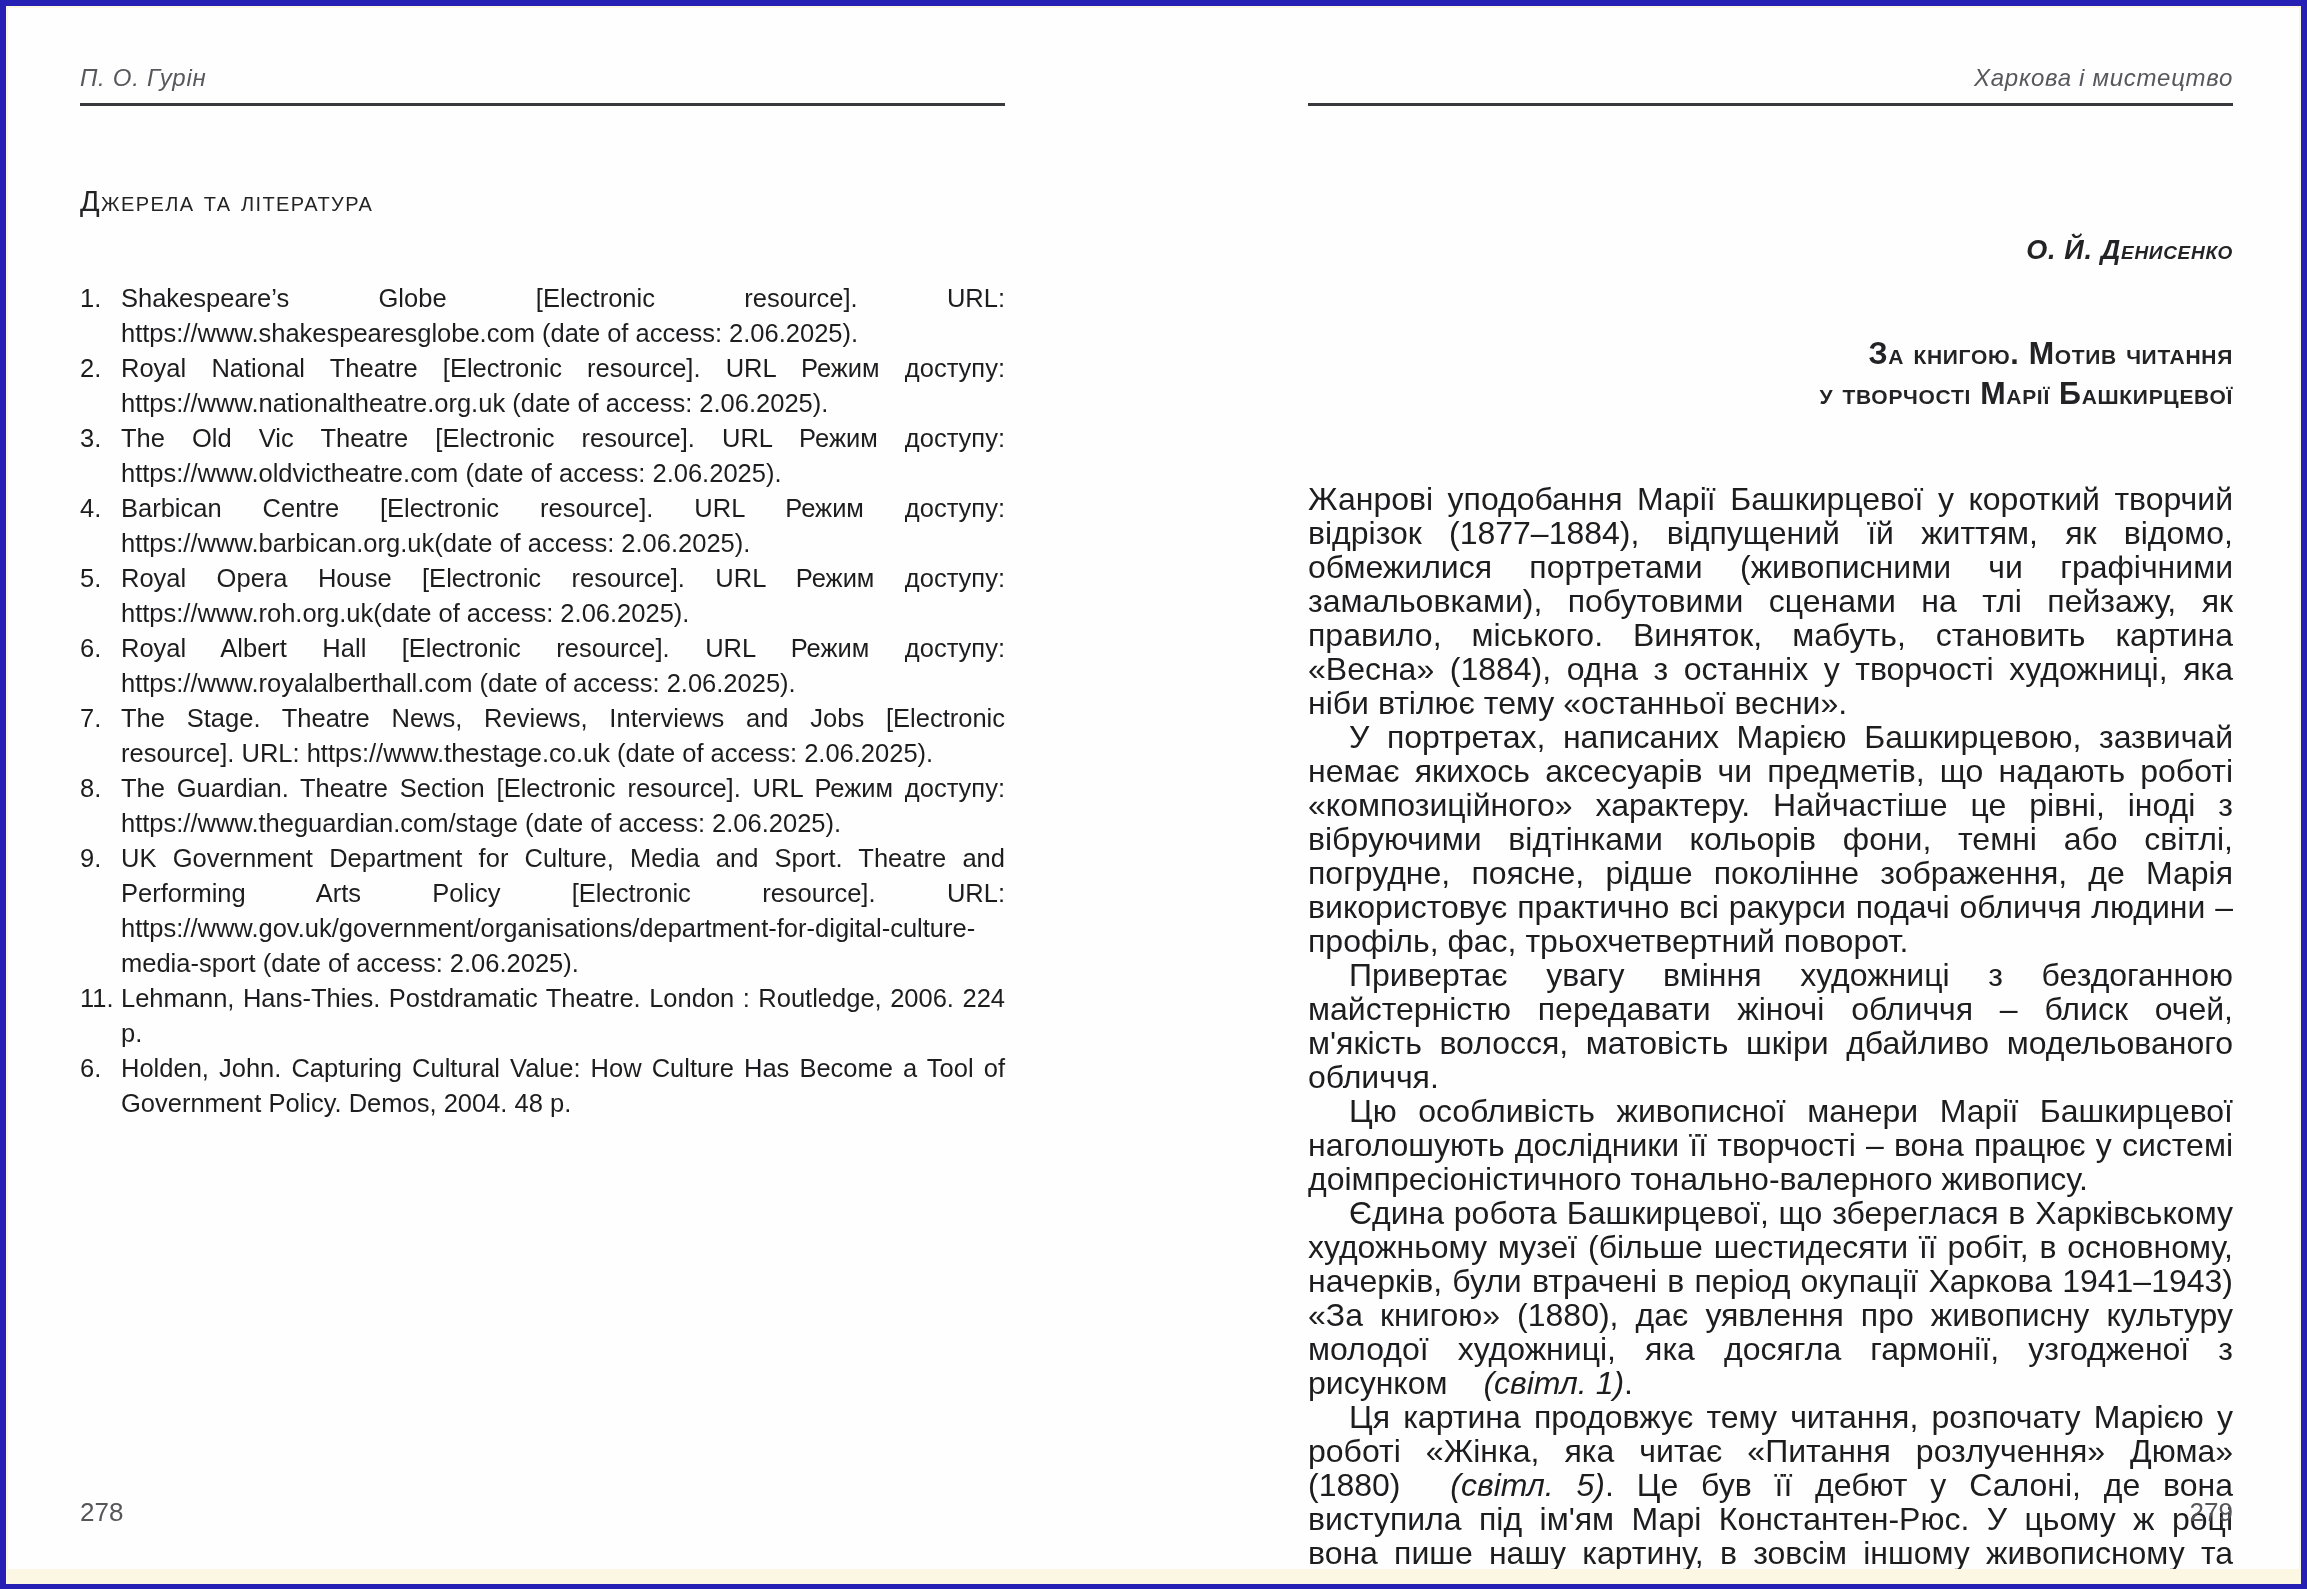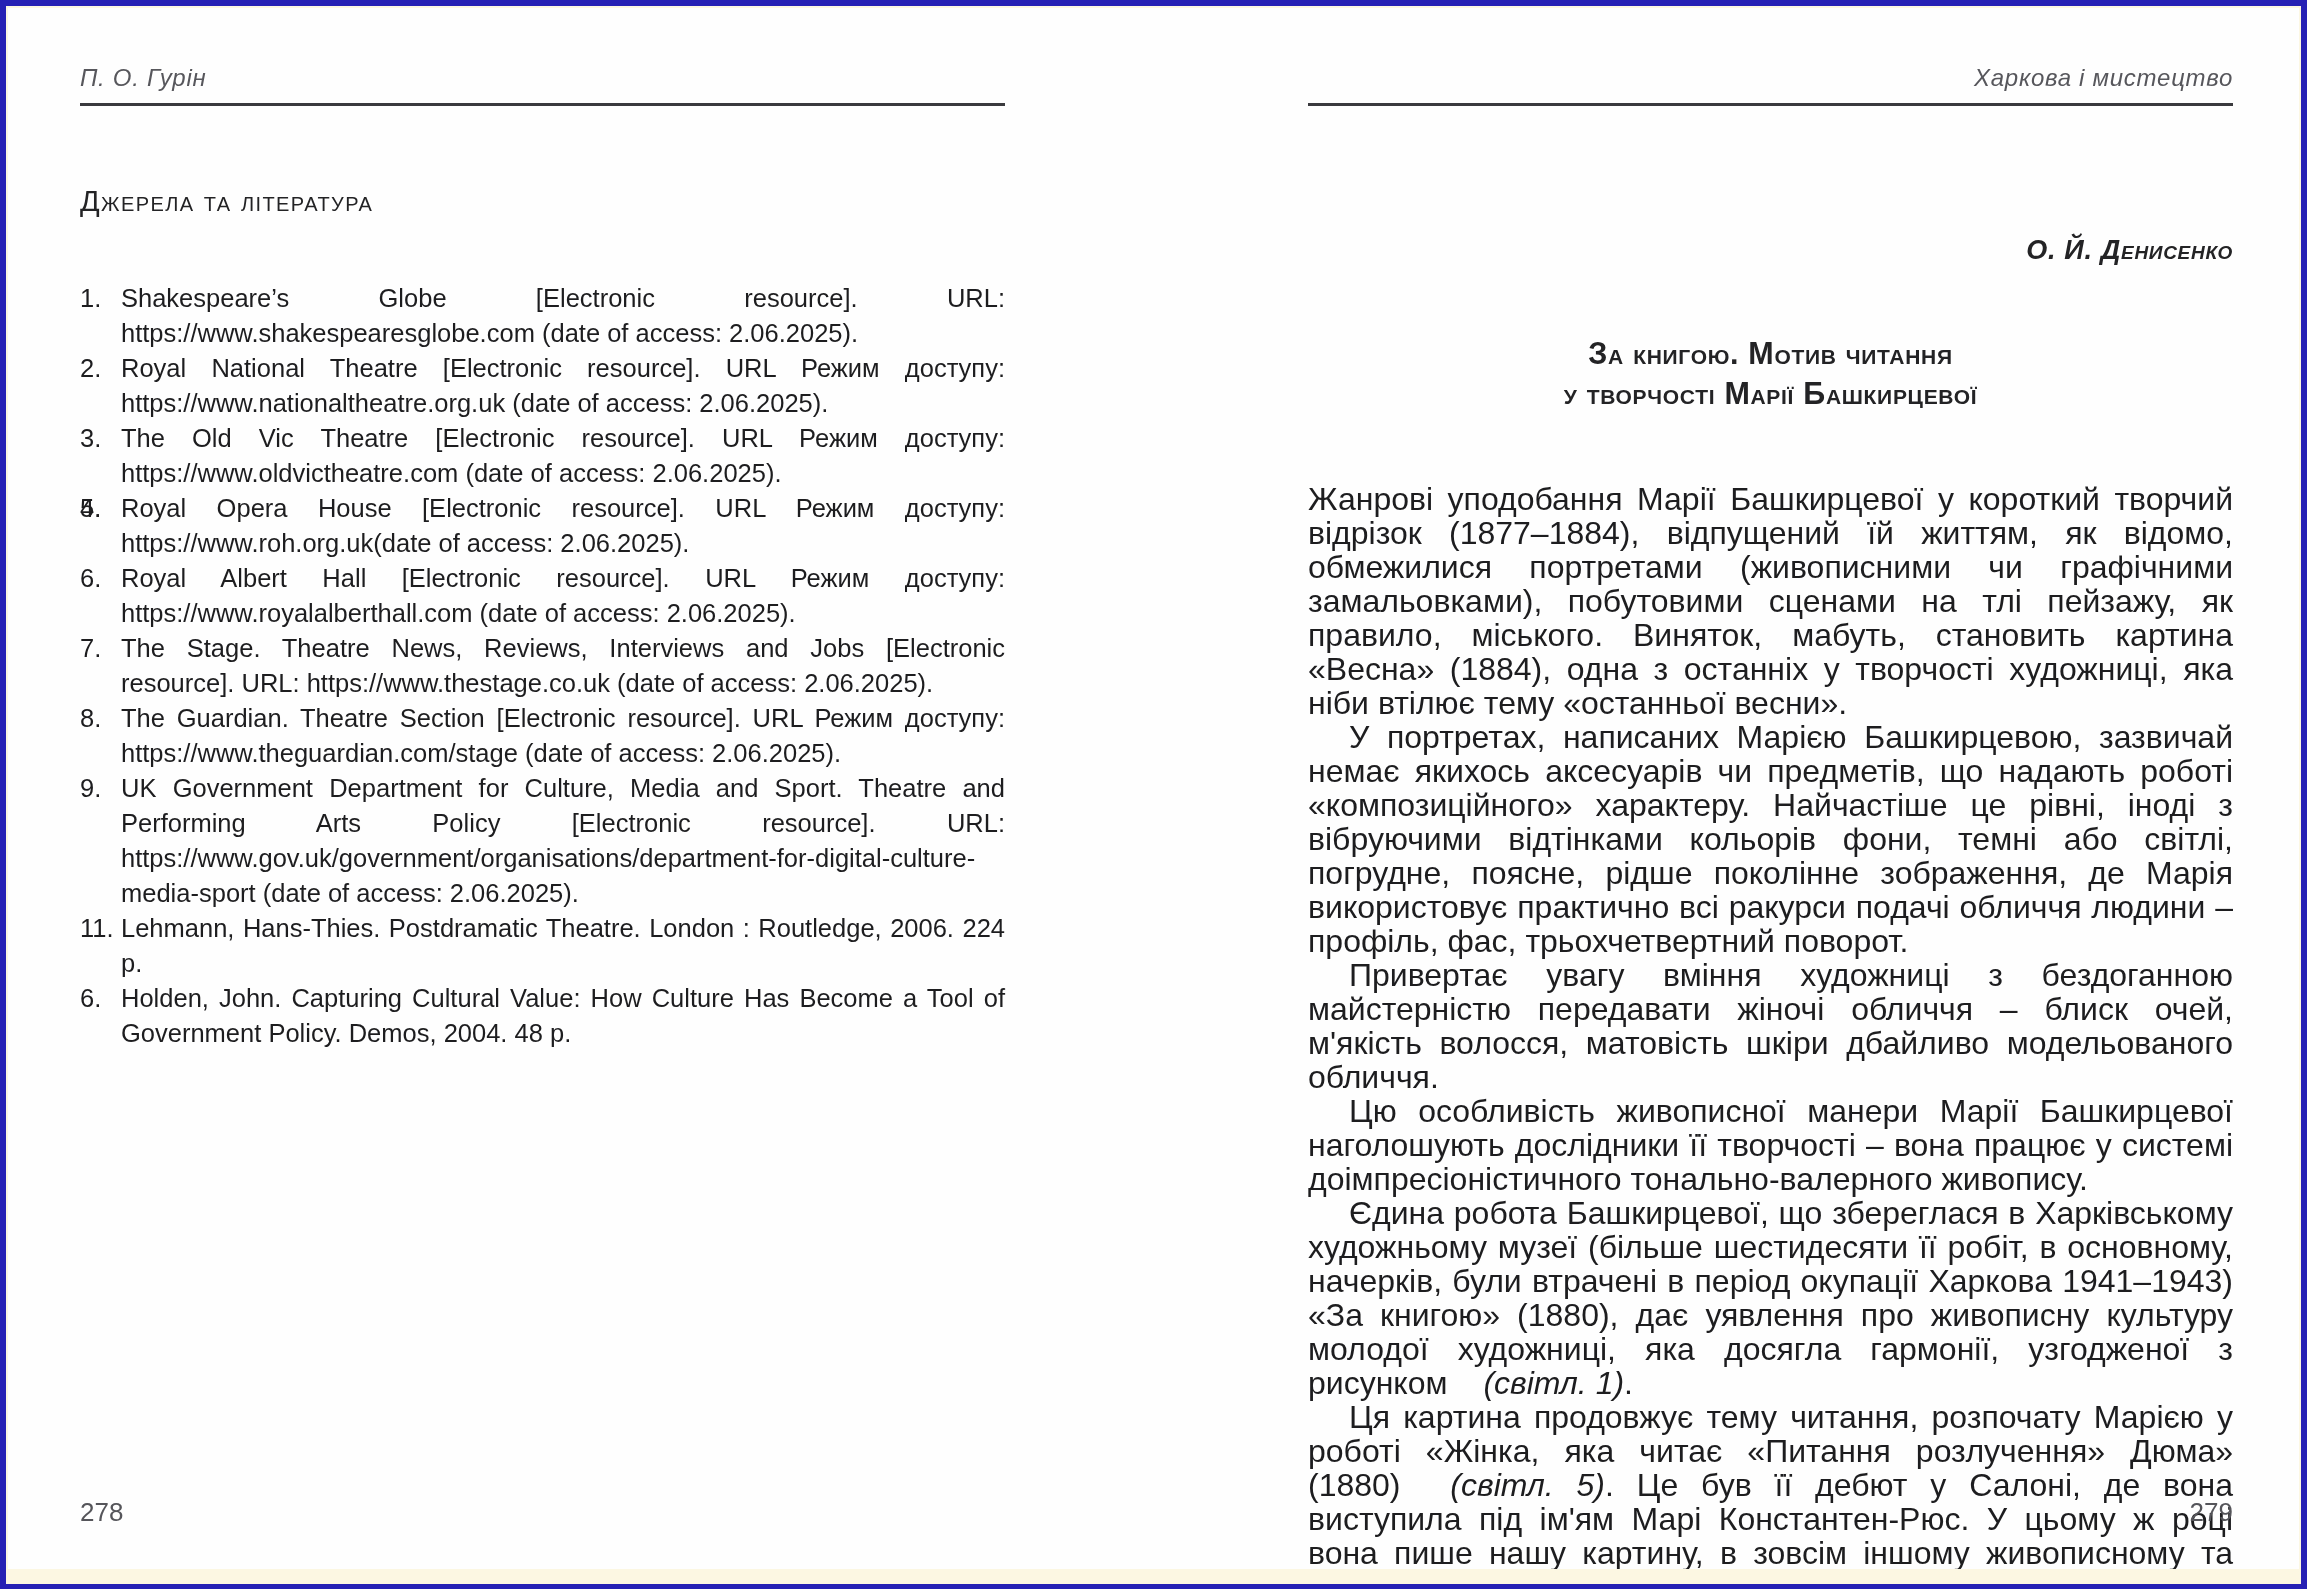--- a/index.html
+++ b/index.html
@@ -99,21 +99,21 @@
     letter-spacing: 0.7px;
     white-space: nowrap;
     color: #232325;
   }
 
   .article-title {
     position: absolute;
     top: 323px;
     left: 0;
     width: 100%;
-    text-align: center;
+    text-align: right;
     font-weight: bold;
     font-variant: small-caps;
     font-size: 30.5px;
     line-height: 40px;
     letter-spacing: 0.7px;
     color: #232325;
   }
 
   .body-text {
     position: absolute;
@@ -156,20 +156,21 @@
       <div class="ref">
         <span class="num">2.</span>
         <span>Royal National Theatre [Electronic resource]. URL Режим доступу: https://www.nationaltheatre.org.uk (date of access: 2.06.2025).</span>
       </div>
       <div class="ref">
         <span class="num">3.</span>
         <span>The Old Vic Theatre [Electronic resource]. URL Режим доступу: https://www.oldvictheatre.com (date of access: 2.06.2025).</span>
       </div>
       <div class="ref">
         <span class="num">4.</span>
+        <span>Barbican Centre [Electronic resource]. URL Режим доступу: https://www.barbican.org.uk(date of access: 2.06.2025).</span>
       </div>
       <div class="ref">
         <span class="num">5.</span>
         <span>Royal Opera House [Electronic resource]. URL Режим доступу: https://www.roh.org.uk(date of access: 2.06.2025).</span>
       </div>
       <div class="ref">
         <span class="num">6.</span>
         <span>Royal Albert Hall [Electronic resource]. URL Режим доступу: https://www.royalalberthall.com (date of access: 2.06.2025).</span>
       </div>
       <div class="ref">

